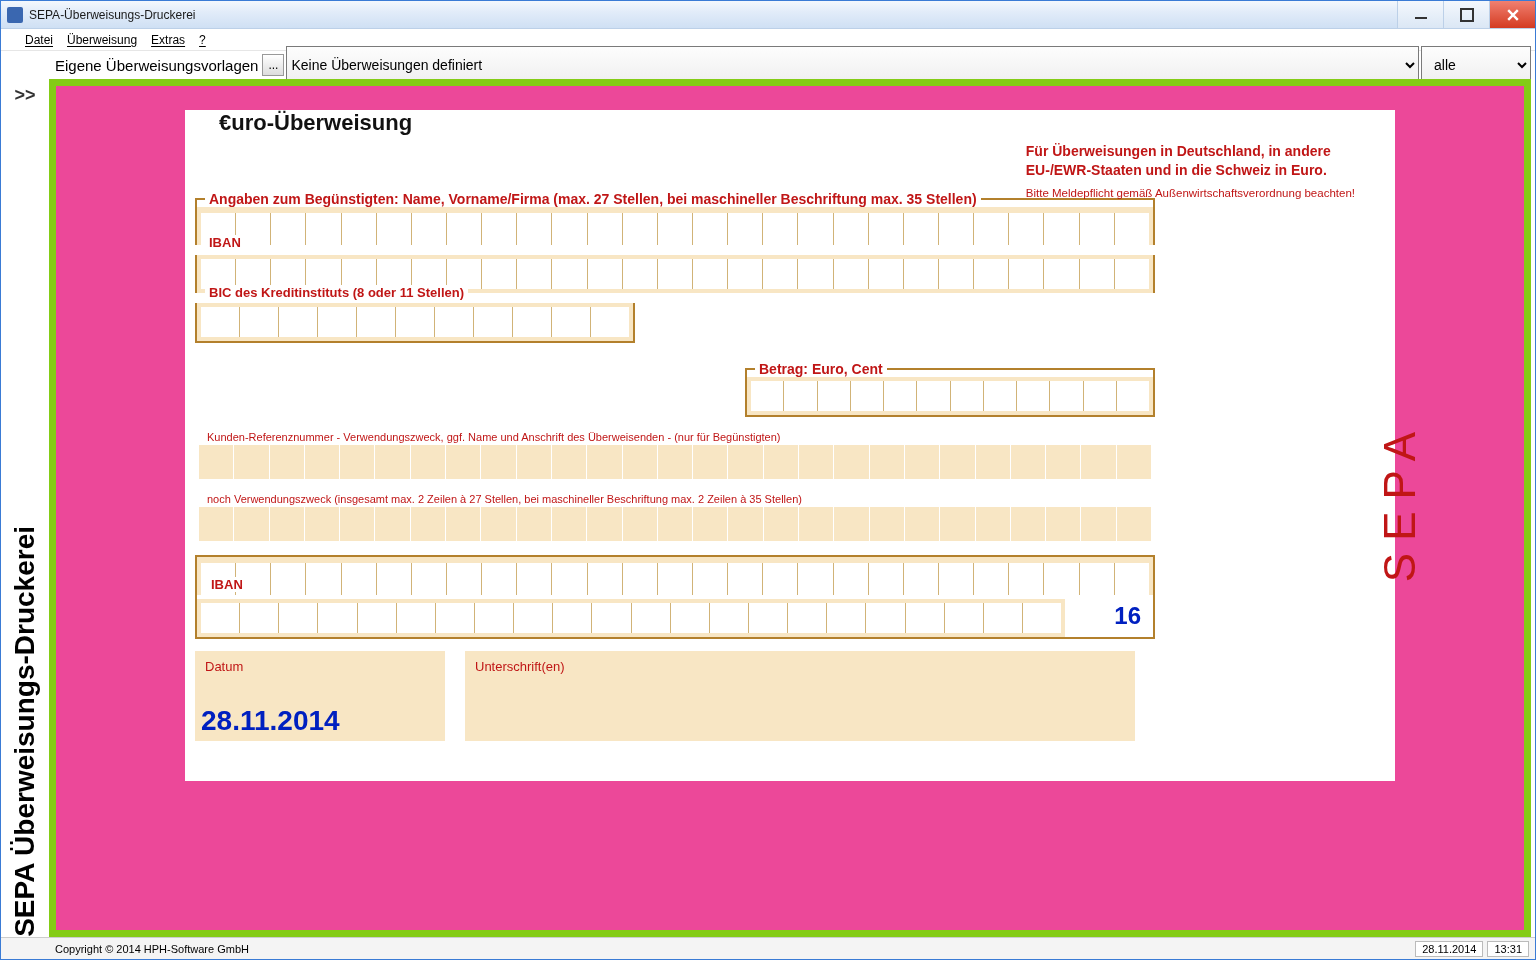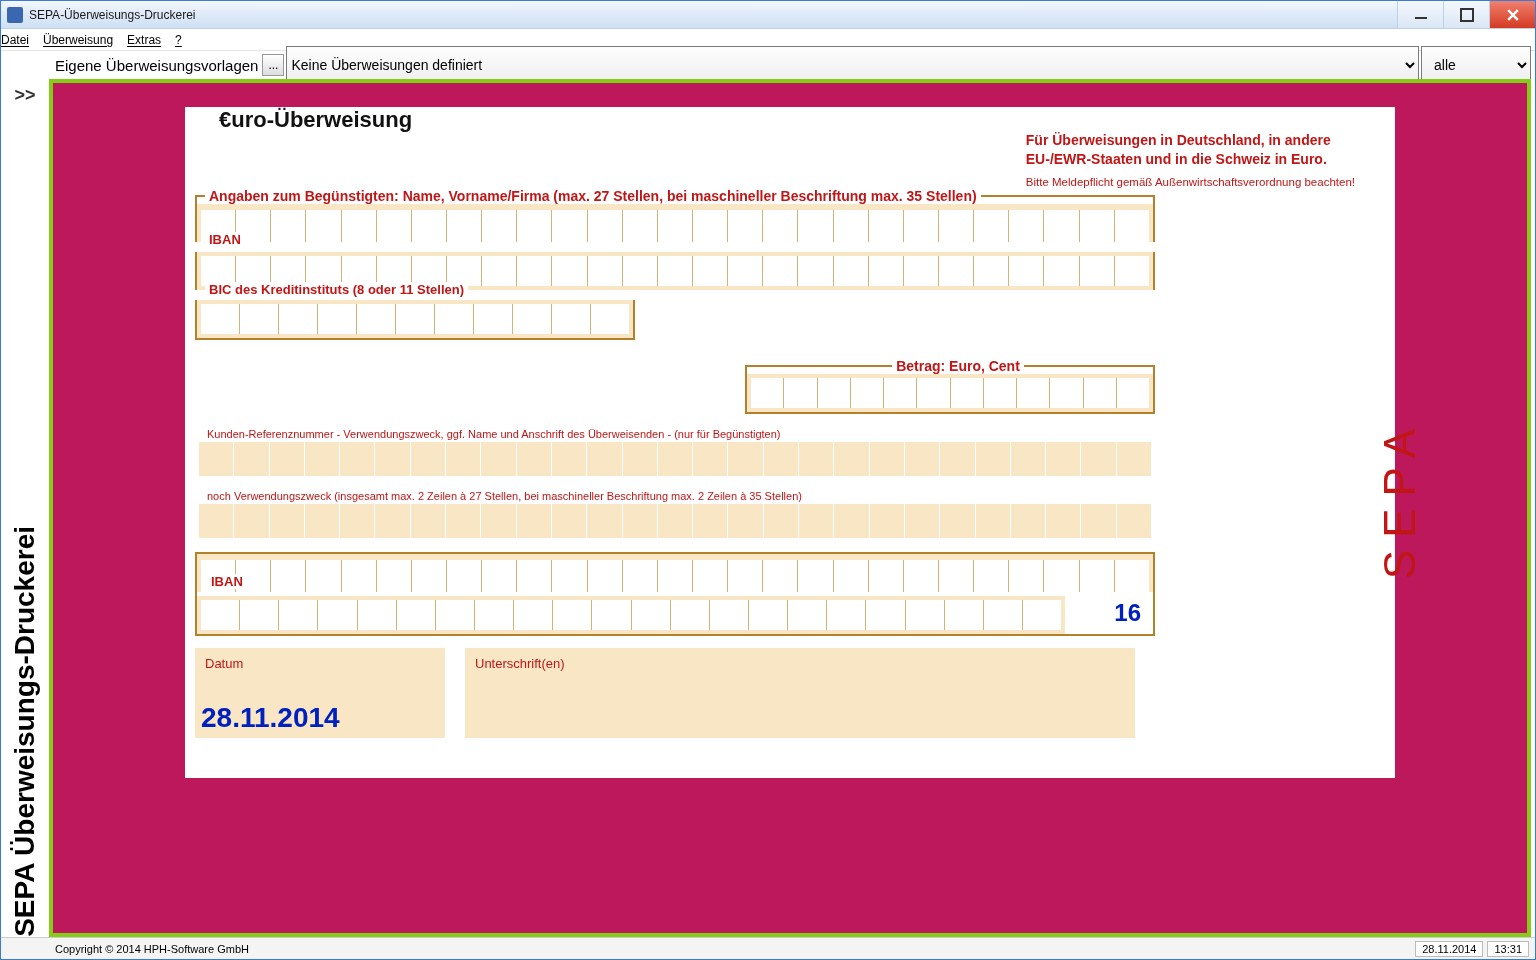--- a/index.html
+++ b/index.html
@@ -12,47 +12,47 @@
   .titlebar .icon { width:16px; height:16px; margin:0 6px; background:#3a67b0; border-radius:2px; }
   .titlebar .title { font-size:12px; color:#1a1a1a; flex:1; }
   .winbtns { display:flex; height:100%; }
   .winbtn { width:46px; display:flex; align-items:center; justify-content:center; border-left:1px solid #bcd0e8; background:linear-gradient(#f4f8fd,#dbe7f5); }
   .winbtn.min::before { content:""; width:12px; height:2px; background:#333; margin-top:6px; }
   .winbtn.max::before { content:""; width:10px; height:10px; border:2px solid #333; }
   .winbtn.close { background:linear-gradient(#f08070,#d43b22); }
   .winbtn.close svg { width:12px; height:12px; }
 
   
-  .menubar { height:22px; display:flex; align-items:center; gap:14px; padding:0 0; color:#000; background:#fff; border-bottom:1px solid #e6e6e6; }
+  .menubar { height:22px; display:flex; align-items:center; gap:14px; padding:0 24px; color:#000; background:#fff; border-bottom:1px solid #e6e6e6; }
   .menubar span { font-size:12px; text-decoration:underline; text-underline-offset:2px; cursor:default; }
 
   
   .toolbar { height:28px; display:flex; align-items:center; gap:2px; padding:0 4px 0 0; background:#fff; }
   .toolbar .pad { width:48px; }
   .toolbar .lbl { font-size:15px; color:#000; padding:0 2px 0 4px; }
   .toolbar .btn3 { width:22px; height:22px; border:1px solid #999; background:linear-gradient(#fff,#ddd); display:flex; align-items:center; justify-content:center; font-size:12px; }
   .toolbar select { height:38px; font-size:14px; border:1px solid #7a7a7a; background:linear-gradient(#fdfdfd,#efefef); }
   #tplsel { flex:1; }
   #filtsel { width:110px;padding-left:8px; }
 
   
   .main { flex:1; display:flex; overflow:hidden; }
   .leftspine { width:48px; display:flex; flex-direction:column; }
   .leftspine .toggle { height:60px; display:flex; align-items:start; justify-content:center; font-size:18px; font-weight:bold; padding-top:6px; color:#333; }
   .leftspine .vtext { flex:1; display:flex; align-items:flex-end; justify-content:center; }
   .leftspine .vtext span { writing-mode:vertical-rl; transform:rotate(180deg); font-family:Impact,"Arial Black",sans-serif; font-weight:900; font-size:28px; letter-spacing:0px; }
 
-  .paperwrap { flex:1; overflow:auto; background:#be185d; border:4px solid #84cc16; margin:0 4px 0 0; }
+  .paperwrap { flex:1; overflow:auto; background:#ec4899; border:7px solid #84cc16; margin:0 4px 0 0; }
   .paper { width:1210px; margin:0 auto; background:#fff; position:relative; padding:0 0 40px 0; }
 
   .paper-inner { position:relative; padding:0 10px 0 10px; }
   .form-area { margin-left:0; width:960px; }
 
   h2.formtitle { font-size:22px; font-weight:600; margin:24px 0 0 24px; color:#111; }
-  .topred { position:absolute; right:40px; top:24px; color:#c01616; font-weight:bold; font-size:14px; line-height:1.35; text-align:left; }
+  .topred { position:absolute; right:40px; top:32px; color:#c01616; font-weight:bold; font-size:14px; line-height:1.35; text-align:left; }
   .topred .small { font-weight:normal; font-size:11.5px; display:block; margin-top:6px; }
 
   .sepa-v { position:absolute; right:-30px; top:310px; writing-mode:vertical-rl; transform:rotate(180deg); color:#c01616; font-size:44px; font-family:Arial,sans-serif; letter-spacing:12px; }
 
   
   .block { margin-top:55px; }
   fieldset { border:2px solid #b3802c; border-radius:0; margin:0; padding:0; }
   fieldset.notopbot { border-top:none; border-bottom:none; }
   fieldset.nobot { border-bottom:none; }
   fieldset.notop { border-top:none; }
@@ -60,21 +60,21 @@
 
   .cells { display:flex; height:38px; background:#f8e6c4; }
   .cell { flex:1; border-right:1px solid #d1b377; background:#fff; margin:6px 0 0 0; height:32px; }
   .cells .cell:first-child { margin-left:4px; }
   .cells .cell:last-child { margin-right:4px; border-right:none; }
   .cells.inside .cell { margin-top:4px; height:30px; }
 
   .midlabel { position:relative; }
   .midlabel span { position:absolute; top:-10px; left:10px; color:#c01616; font-weight:bold; font-size:13px; background:#fff; padding:0 4px; }
 
-  .amount-wrap { margin-top:18px; display:flex; justify-content:flex-end;text-align:center; }
+  .amount-wrap { margin-top:18px; display:flex; justify-content:flex-end; }
   .amount-fs { width:410px; }
 
   .plainrow { margin-top:14px; }
   .plainrow .lab { color:#c01616; font-size:11px; padding:0 0 2px 12px; display:block; }
   .plainrow .cells { background:transparent; height:34px; }
   .plainrow .cell { background:#f8e6c4; margin-top:0; height:34px; border-right:1px solid #fff; }
 
   .acct-block { margin-top:14px; }
 
   .sigrow { display:flex; margin-top:12px; height:90px; }

